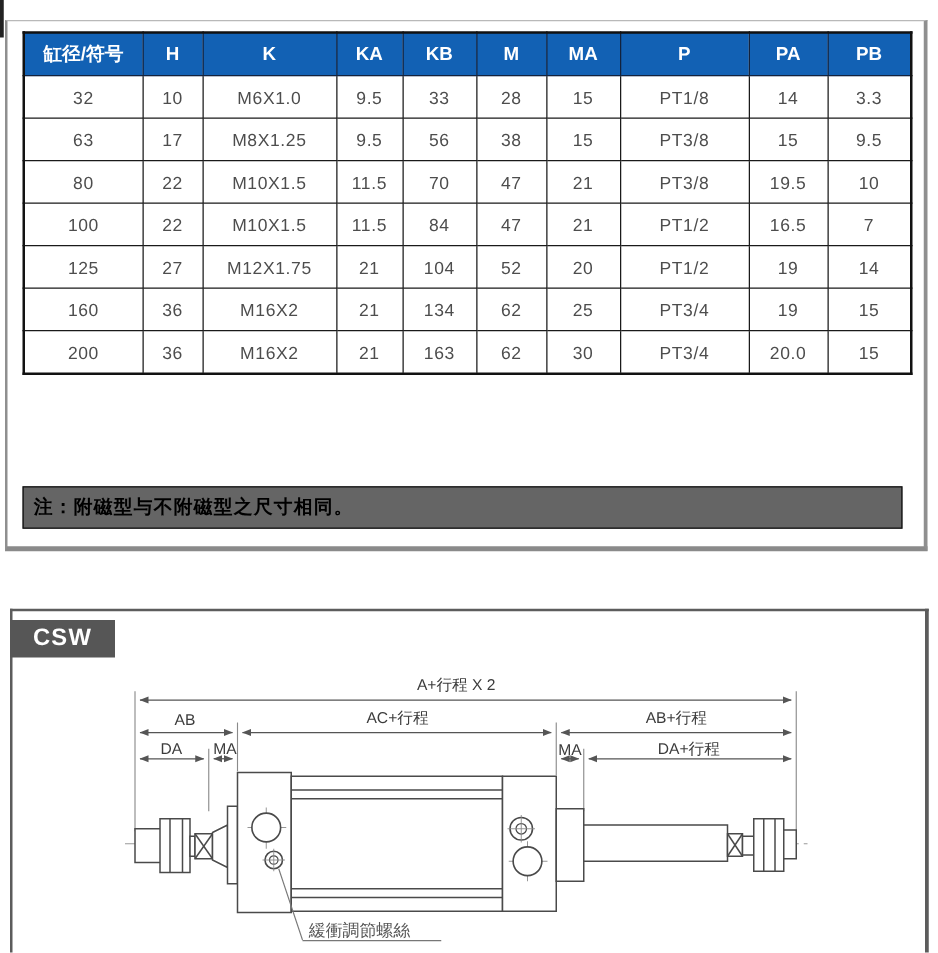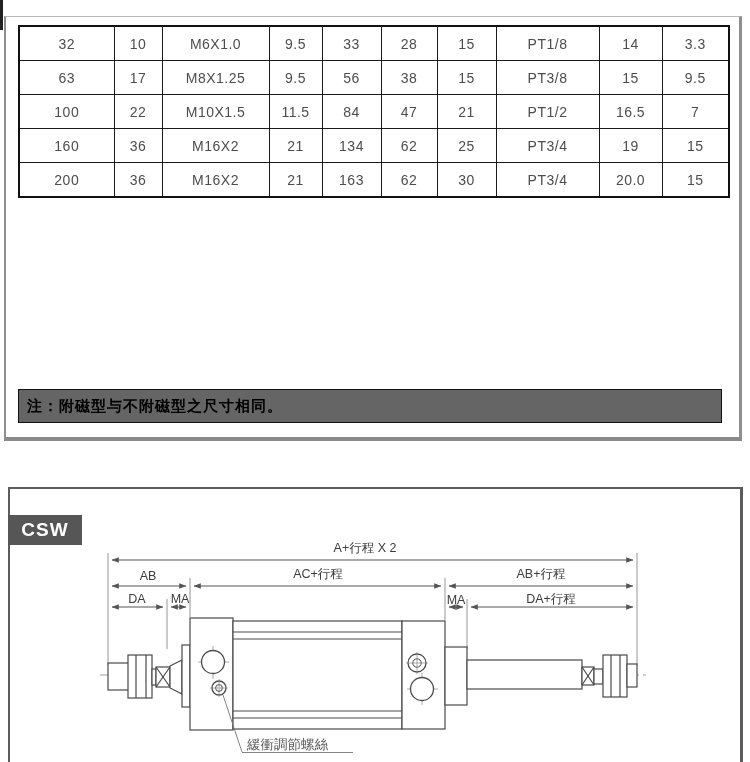--- a/index.html
+++ b/index.html
@@ -38,21 +38,21 @@
     letter-spacing:1px;
   }
 
   
   .panel2{
     position:absolute;left:8px;top:487px;width:735px;height:275px;
     border-top:2px solid #5c5c5c;border-left:2px solid #5c5c5c;
     border-right:3px solid #5c5c5c;background:#fff;box-sizing:border-box;
   }
   .csw-tag{
-    position:absolute;left:8px;top:515px;width:74px;height:30px;
+    position:absolute;left:8px;top:496px;width:84px;height:30px;
     background:#565656;color:#fff;font-size:19px;font-weight:bold;
     display:flex;align-items:center;justify-content:center;letter-spacing:1px;
   }
   svg.overlay{position:absolute;left:0;top:0;}
   svg text{font-family:"Liberation Sans","DejaVu Sans",sans-serif;}
   .dimtxt{font-size:12.5px;fill:#3c3c3c;}
 </style>
 </head>
 <body>
 
@@ -66,20 +66,32 @@
         <col style="width:107px">
       <col style="width:53px">
         <col style="width:59px">
         <col style="width:56px">
       <col style="width:59px">
         <col style="width:103px">
         <col style="width:63px">
         <col style="width:67px">
     </colgroup>
     <tbody>
+        <tr>
+      <th>缸径/符号</th>
+      <th>H</th>
+      <th>K</th>
+      <th>KA</th>
+      <th>KB</th>
+      <th>M</th>
+      <th>MA</th>
+      <th>P</th>
+      <th>PA</th>
+      <th>PB</th>
+    </tr>
     <tr>
       <td>32</td>
           <td>10</td>
           <td>M6X1.0</td>
           <td>9.5</td>
           <td>33</td>
           <td>28</td>
           <td>15</td>
           <td>PT1/8</td>
           <td>14</td>
@@ -91,30 +103,54 @@
           <td>M8X1.25</td>
           <td>9.5</td>
           <td>56</td>
           <td>38</td>
           <td>15</td>
           <td>PT3/8</td>
           <td>15</td>
           <td>9.5</td>
     </tr>
     <tr>
+      <td>80</td>
+          <td>22</td>
+          <td>M10X1.5</td>
+          <td>11.5</td>
+          <td>70</td>
+          <td>47</td>
+          <td>21</td>
+          <td>PT3/8</td>
+          <td>19.5</td>
+          <td>10</td>
+    </tr>
+    <tr>
       <td>100</td>
           <td>22</td>
           <td>M10X1.5</td>
           <td>11.5</td>
           <td>84</td>
           <td>47</td>
           <td>21</td>
           <td>PT1/2</td>
           <td>16.5</td>
           <td>7</td>
+    </tr>
+    <tr>
+      <td>125</td>
+          <td>27</td>
+          <td>M12X1.75</td>
+          <td>21</td>
+          <td>104</td>
+          <td>52</td>
+          <td>20</td>
+          <td>PT1/2</td>
+          <td>19</td>
+          <td>14</td>
     </tr>
     <tr>
       <td>160</td>
           <td>36</td>
           <td>M16X2</td>
           <td>21</td>
           <td>134</td>
           <td>62</td>
           <td>25</td>
           <td>PT3/4</td>

